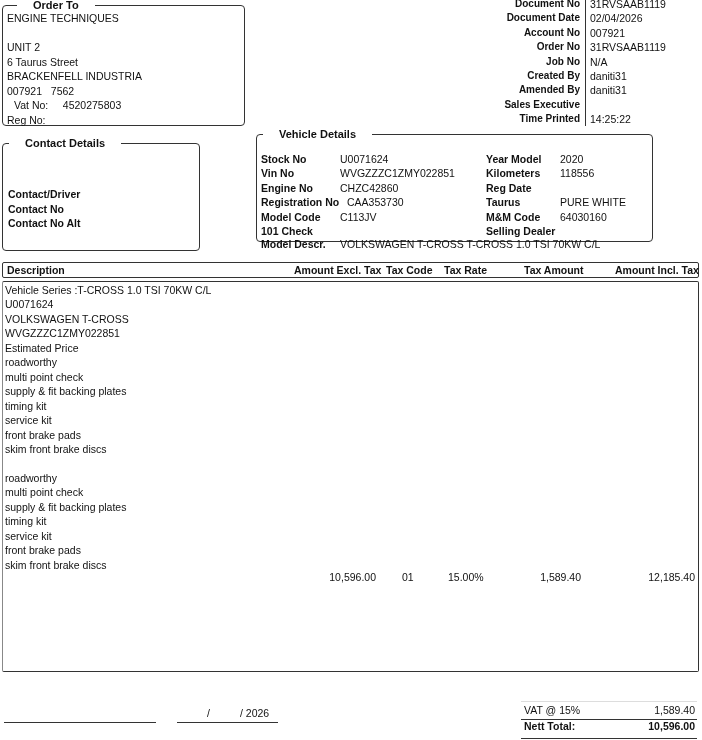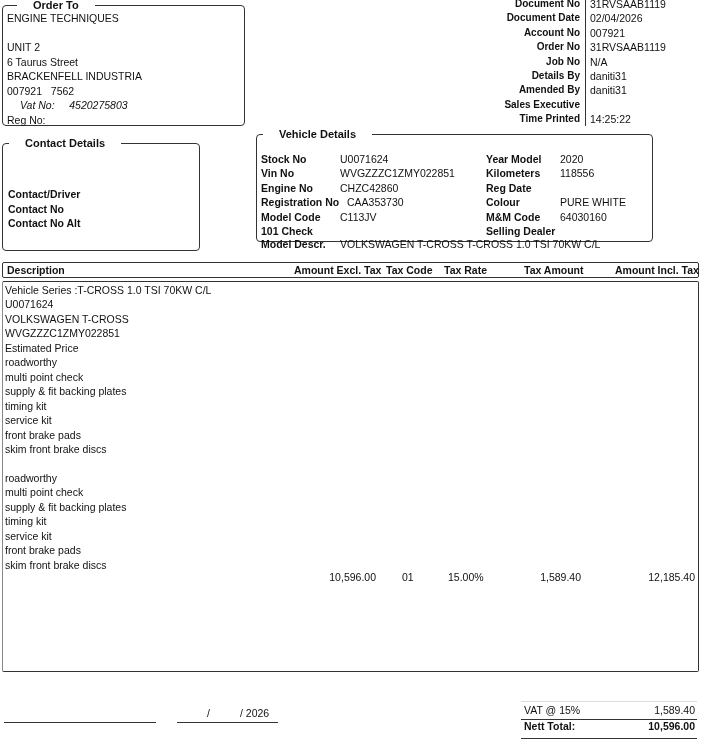--- a/index.html
+++ b/index.html
@@ -48,36 +48,36 @@
 
 <div class="box" id="order-box">
   <span class="legend">Order To</span>
 </div>
 <div class="line" style="left:7px;top:11px;">ENGINE TECHNIQUES</div>
 <div class="line" style="left:7px;top:25.5px;"></div>
 <div class="line" style="left:7px;top:40px;">UNIT 2</div>
 <div class="line" style="left:7px;top:54.5px;">6 Taurus Street</div>
 <div class="line" style="left:7px;top:69px;">BRACKENFELL INDUSTRIA</div>
 <div class="line" style="left:7px;top:83.5px;white-space:pre;">007921   7562</div>
-<div class="line" style="left:20px;top:98px;white-space:pre;font-style:italic;">Vat No:     4520275803</div>
+<div class="line" style="left:14px;top:98px;white-space:pre;">Vat No:     4520275803</div>
 <div class="line" style="left:7px;top:112.5px;">Reg No:</div>
 
 <div class="abs" id="doc-sep"></div>
 <div id="doc-info">
     <div class="doc-label" style="top: -2px;">Document No</div>
     <div class="doc-value" style="top: -2px;">31RVSAAB1119</div>
     <div class="doc-label" style="top: 12.4px;">Document Date</div>
     <div class="doc-value" style="top: 12.4px;">02/04/2026</div>
     <div class="doc-label" style="top: 26.8px;">Account No</div>
     <div class="doc-value" style="top: 26.8px;">007921</div>
     <div class="doc-label" style="top: 41.2px;">Order No</div>
     <div class="doc-value" style="top: 41.2px;">31RVSAAB1119</div>
     <div class="doc-label" style="top: 55.6px;">Job No</div>
     <div class="doc-value" style="top: 55.6px;">N/A</div>
-    <div class="doc-label" style="top: 70px;">Details By</div>
+    <div class="doc-label" style="top: 70px;">Created By</div>
     <div class="doc-value" style="top: 70px;">daniti31</div>
     <div class="doc-label" style="top: 84.4px;">Amended By</div>
     <div class="doc-value" style="top: 84.4px;">daniti31</div>
     <div class="doc-label" style="top: 98.8px;">Sales Executive</div>
     <div class="doc-value" style="top: 98.8px;"></div>
     <div class="doc-label" style="top: 113.2px;">Time Printed</div>
     <div class="doc-value" style="top: 113.2px;">14:25:22</div>
   </div>
 
 <div class="box" id="contact-box">
@@ -102,21 +102,21 @@
     <div class="line vlabel" style="left: 261px; top: 209.6px;">Model Code</div>
     <div class="line" style="left: 340px; top: 209.6px;">C113JV</div>
     <div class="line vlabel" style="left: 261px; top: 224px;">101 Check</div>
     <div class="line" style="left: 340px; top: 224px;"></div>
     <div class="line vlabel" style="left: 486px; top: 152px;">Year Model</div>
     <div class="line" style="left: 560px; top: 152px;">2020</div>
     <div class="line vlabel" style="left: 486px; top: 166.4px;">Kilometers</div>
     <div class="line" style="left: 560px; top: 166.4px;">118556</div>
     <div class="line vlabel" style="left: 486px; top: 180.8px;">Reg Date</div>
     <div class="line" style="left: 560px; top: 180.8px;"></div>
-    <div class="line vlabel" style="left: 486px; top: 195.2px;">Colour</div>
+    <div class="line vlabel" style="left: 486px; top: 195.2px;">Taurus</div>
     <div class="line" style="left: 560px; top: 195.2px;">PURE WHITE</div>
     <div class="line vlabel" style="left: 486px; top: 209.6px;">M&amp;M Code</div>
     <div class="line" style="left: 560px; top: 209.6px;">64030160</div>
     <div class="line vlabel" style="left: 486px; top: 224px;">Selling Dealer</div>
     <div class="line" style="left: 560px; top: 224px;"></div>
   </div>
 <div class="line vlabel" style="left:261px;top:237px;">Model Descr.</div>
 <div class="line" style="left:340px;top:237px;">VOLKSWAGEN T-CROSS T-CROSS 1.0 TSI 70KW C/L</div>
 
 <div class="box" id="thead-box"></div>

